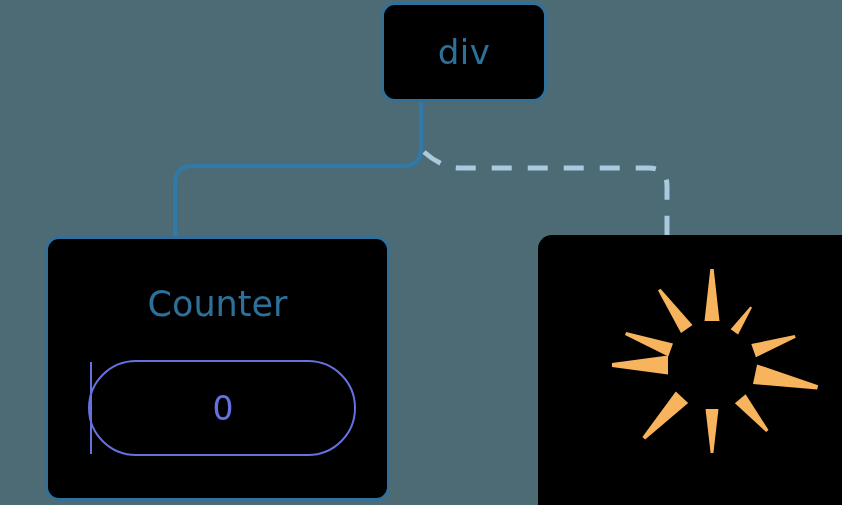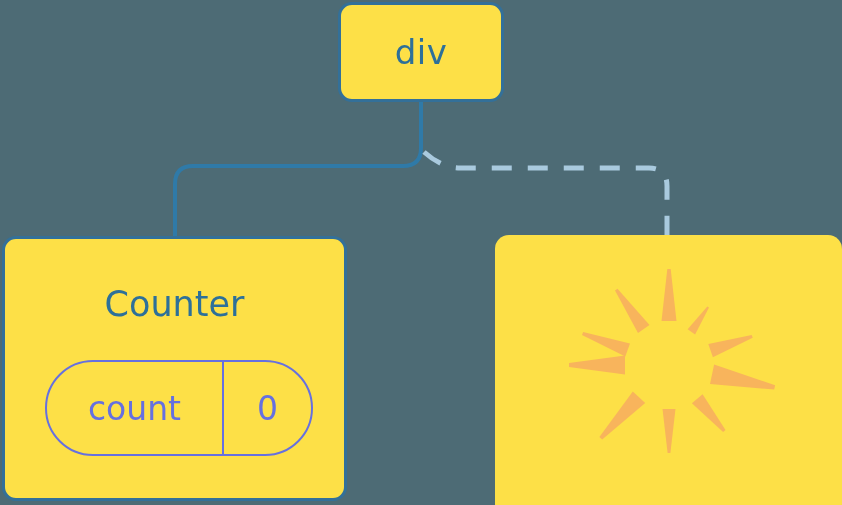--- a/index.html
+++ b/index.html
@@ -19,22 +19,23 @@
     position: absolute;
     left: 0; top: 0;
     width: 842px;
     height: 505px;
     pointer-events: none;
   }
 
   
   .node {
     position: absolute;
-    background: #fde047;
+    background: #000000;
     box-sizing: border-box;
+    margin-left: 43px;
   }
   .node.bordered {
     border: 3px solid #337099;
   }
   .node.borderless {
     border: 0;
   }
 
   #node-div {
     left: 338px;
@@ -128,21 +129,20 @@
   </svg>
 
   <div class="node bordered" id="node-div">
     <span class="node-title">div</span>
   </div>
 
   <div class="node bordered" id="node-counter">
     <span class="node-title">Counter</span>
 
     <div class="state-pill">
-      <span class="state-key">count</span>
       <span class="state-val">0</span>
     </div>
   </div>
 
   <div class="node borderless" id="node-sparkle">
     <svg id="sparkle-svg" width="347" height="275" viewBox="0 0 347 275" fill="none">
       <g id="sparkle-rays" fill="#f8b45c">
           <polygon points="181.5,86.0 166.5,86.0 172.3,34.0 175.7,34.0" fill="#f8b45c"></polygon>
           <polygon points="200.1,99.4 192.6,94.3 212.3,71.4 214.0,72.5" fill="#f8b45c"></polygon>
           <polygon points="154.5,89.9 143.0,98.0 120.0,55.5 122.5,53.8" fill="#f8b45c"></polygon>

